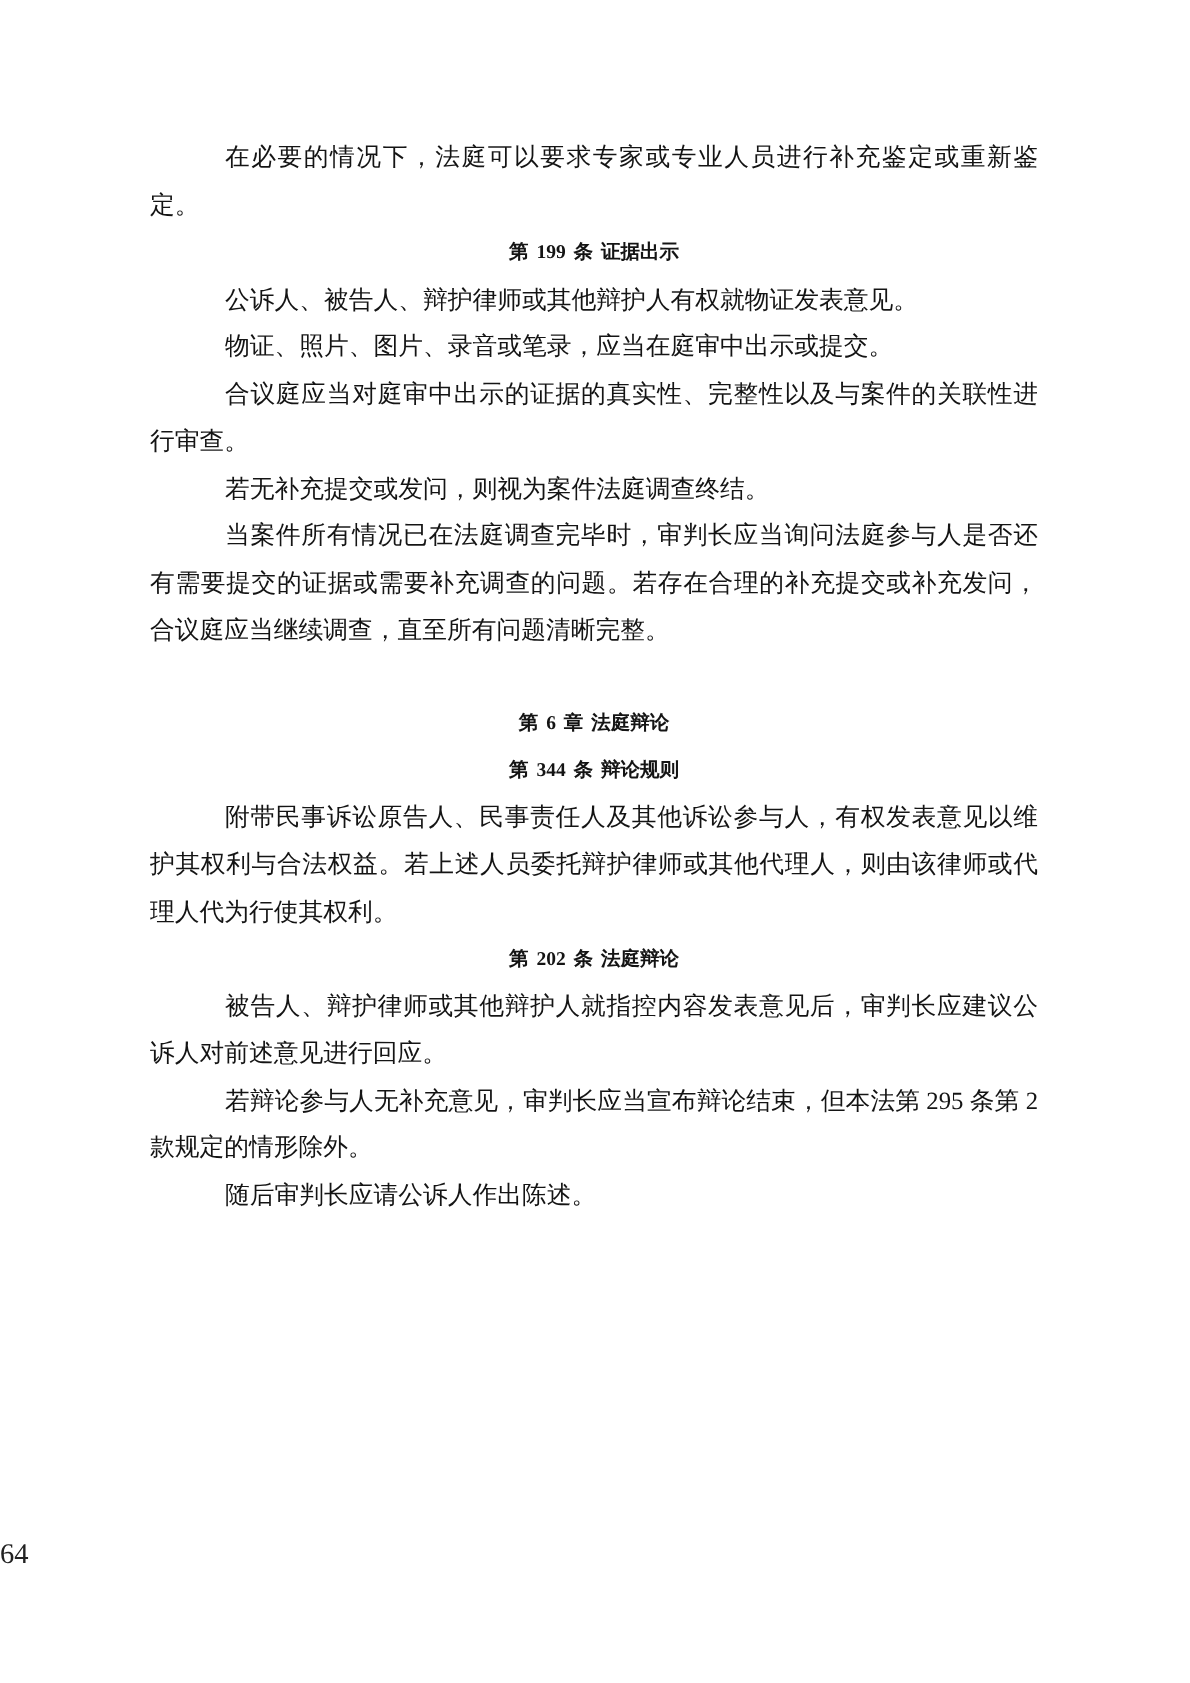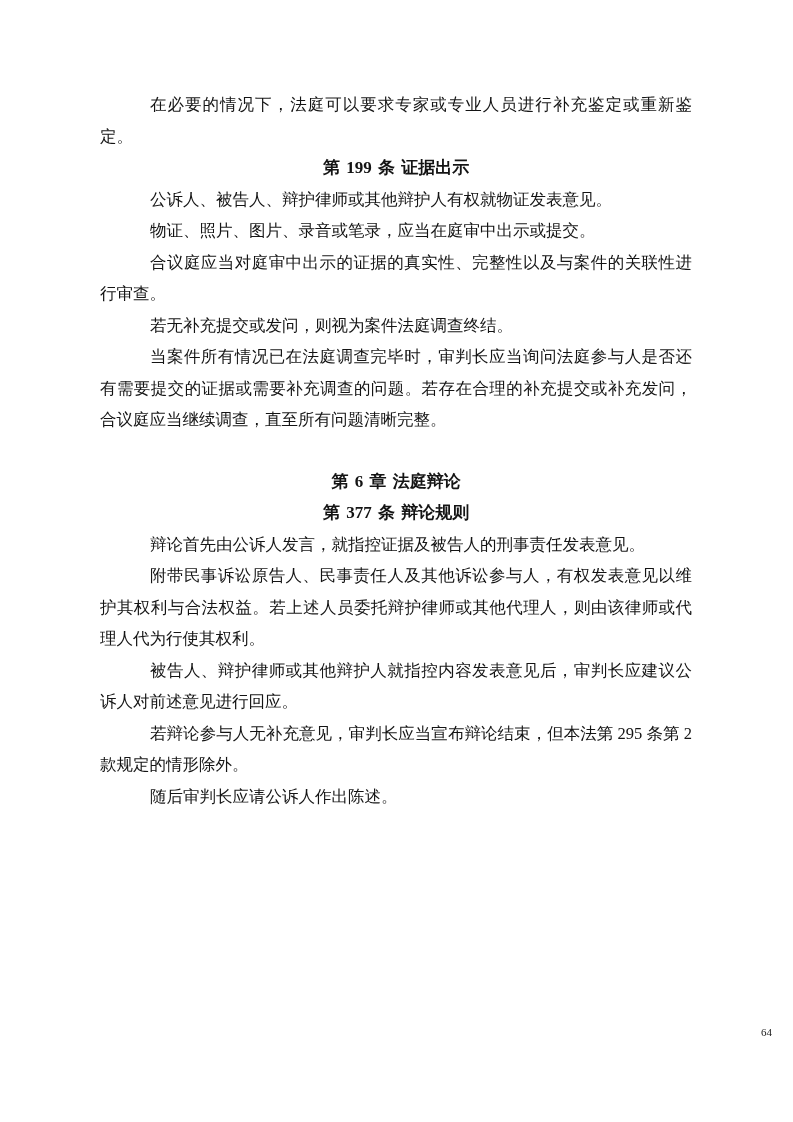--- a/index.html
+++ b/index.html
@@ -21,54 +21,54 @@
     line-height: 31.5px;
     text-align: justify;
     text-justify: inter-ideograph;
   }
   .para {
     margin: 0;
     text-indent: 50px;
   }
   .heading {
     margin: 0;
-    font-size: 17px;
+    font-size: 13px;
     font-weight: bold;
     text-align: center;
     text-indent: 0;
     word-spacing: 2px;
     line-height: 31.5px;
   }
   .chapter-gap {
     margin-top: 30px;
   }
   .footer {
     position: absolute;
     left: 0;
     right: 0;
     top: 1026px;
-    text-align: right;
-    font-size: 11px;
+    text-align: left;
+    font-size: 19px;
     color: #222222;
   }
 </style>
 </head>
 <body>
 
 <div class="page">
   <div class="doc">
     <p class="para">在必要的情况下，法庭可以要求专家或专业人员进行补充鉴定或重新鉴定。</p>
     <h2 class="heading">第 199 条 证据出示</h2>
     <p class="para">公诉人、被告人、辩护律师或其他辩护人有权就物证发表意见。</p>
     <p class="para">物证、照片、图片、录音或笔录，应当在庭审中出示或提交。</p>
     <p class="para">合议庭应当对庭审中出示的证据的真实性、完整性以及与案件的关联性进行审查。</p>
     <p class="para">若无补充提交或发问，则视为案件法庭调查终结。</p>
     <p class="para">当案件所有情况已在法庭调查完毕时，审判长应当询问法庭参与人是否还有需要提交的证据或需要补充调查的问题。若存在合理的补充提交或补充发问，合议庭应当继续调查，直至所有问题清晰完整。</p>
     <h1 class="heading chapter-gap">第 6 章 法庭辩论</h1>
-    <h2 class="heading">第 377 条 辩论规则</h2>
-    <p class="para">辩论首先由公诉人发言，就指控证据及被告人的刑事责任发表意见。</p>
+    <h2 class="heading">第 344 条 辩论规则</h2>
     <p class="para">附带民事诉讼原告人、民事责任人及其他诉讼参与人，有权发表意见以维护其权利与合法权益。若上述人员委托辩护律师或其他代理人，则由该律师或代理人代为行使其权利。</p>
+    <h2 class="heading">第 202 条 法庭辩论</h2>
     <p class="para">被告人、辩护律师或其他辩护人就指控内容发表意见后，审判长应建议公诉人对前述意见进行回应。</p>
     <p class="para">若辩论参与人无补充意见，审判长应当宣布辩论结束，但本法第 295 条第 2 款规定的情形除外。</p>
     <p class="para">随后审判长应请公诉人作出陈述。</p>
   </div>
   <div class="footer">64</div>
 </div>
 
 </body></html>

